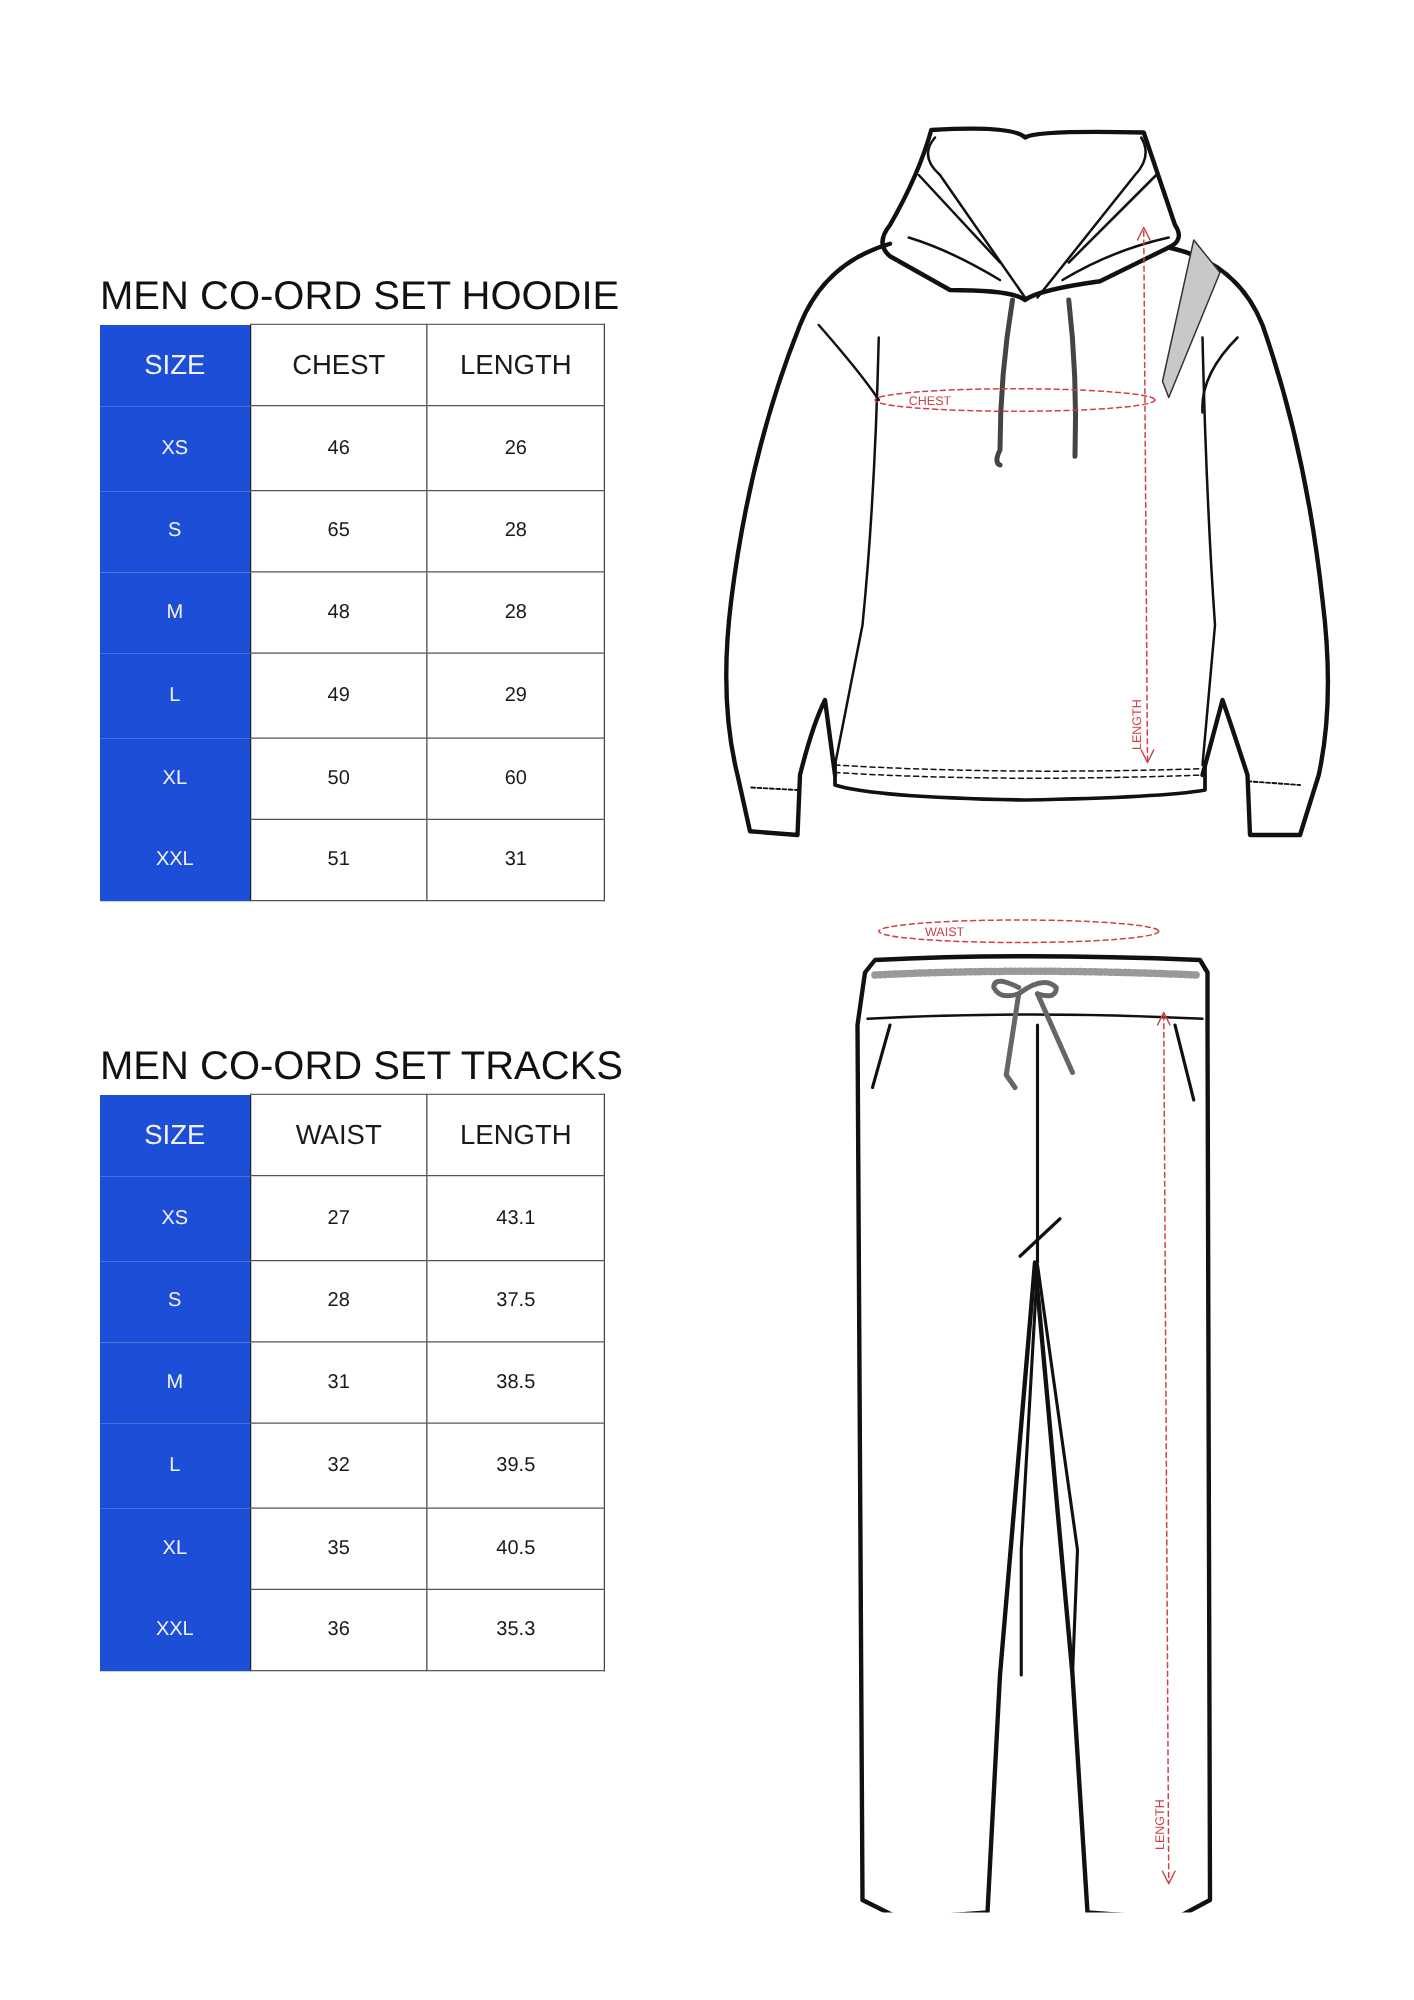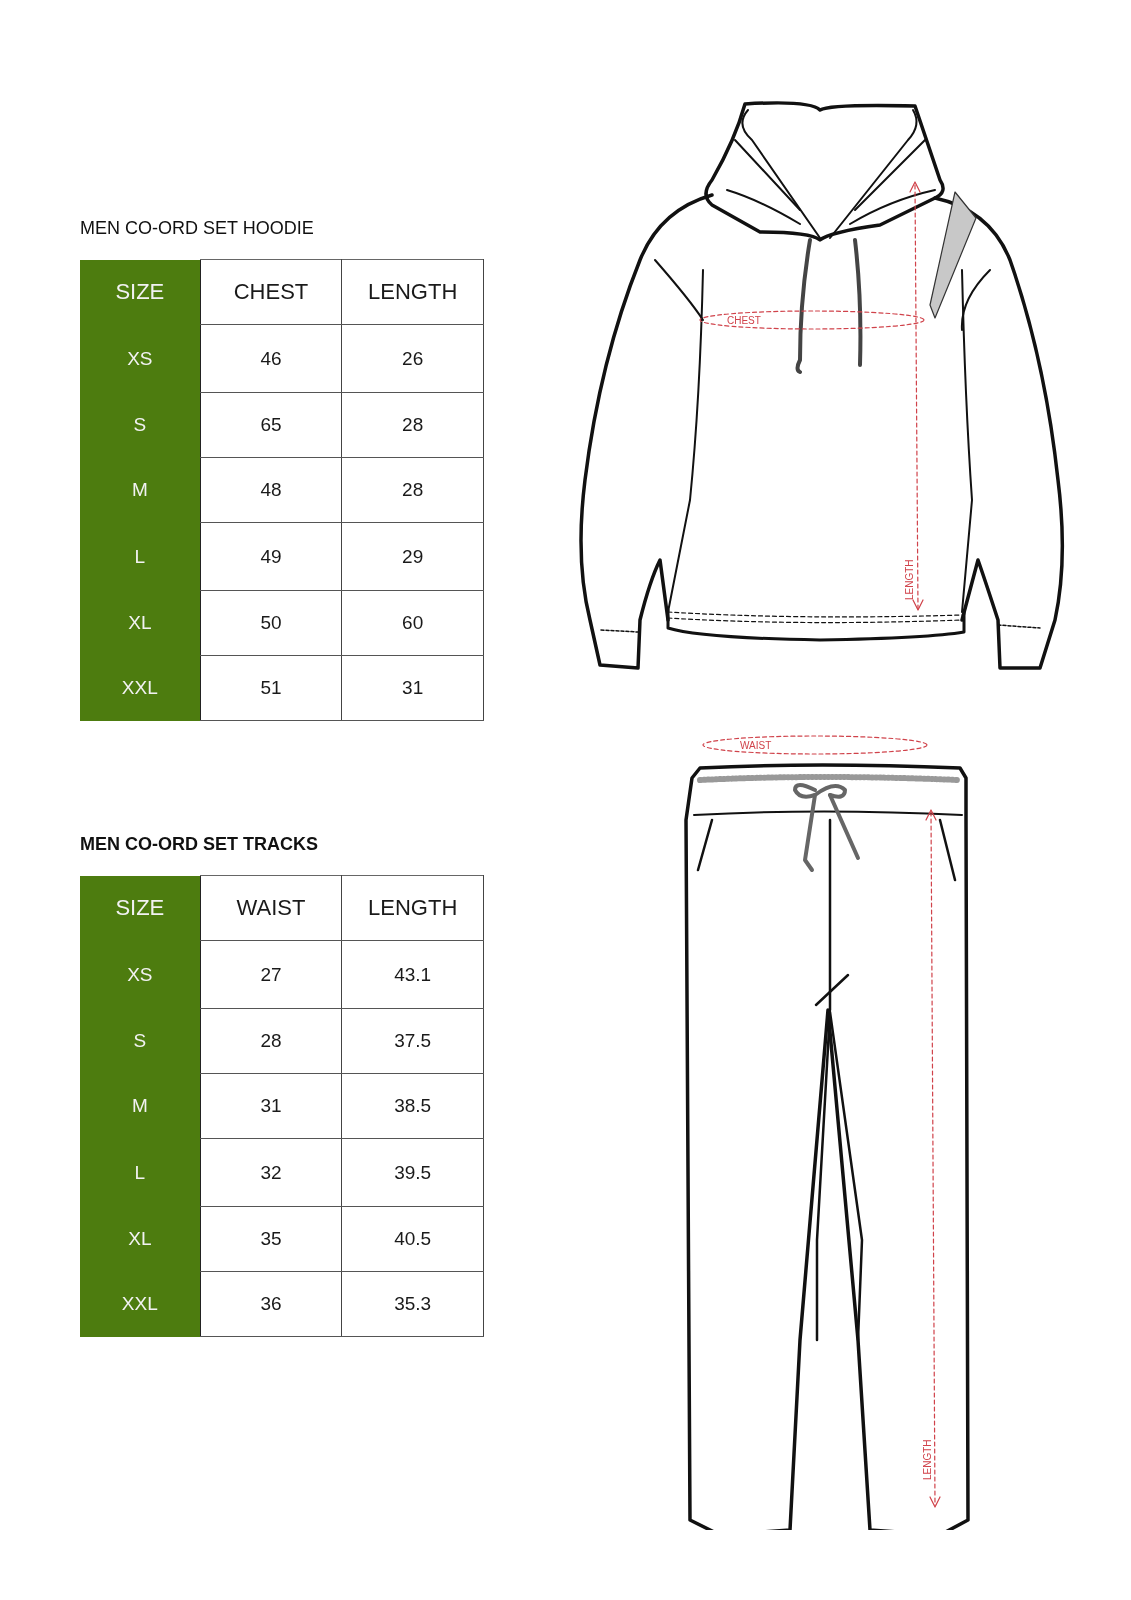--- a/index.html
+++ b/index.html
@@ -1,34 +1,34 @@
 <!DOCTYPE html>
 <html><head>
   <meta charset="utf-8">
   <style>
     html, body { margin: 0; padding: 0; }
     body {
       width: 1131px; height: 1600px; background: #ffffff; position: relative;
       font-family: "Liberation Sans", sans-serif; color: #1a1a1a; overflow: hidden;
     }
     .section-title {
-      position: absolute; left: 80px; font-size: 18px; font-weight: 400;
+      position: absolute; left: 80px; font-size: 32px; font-weight: 400;
       letter-spacing: 0px; color: #111; margin: 0; white-space: nowrap;
     }
     .size-table {
       position: absolute; left: 80px; width: 404px; border-collapse: collapse;
       table-layout: fixed;
     }
     .size-table td, .size-table th {
       height: 64px; padding: 0; text-align: center; vertical-align: middle;
-      font-size: 19px; font-weight: 400;
+      font-size: 16px; font-weight: 400;
     }
     .size-table th { font-size: 22px; }
     .size-table .col-size {
-      width: 114px; background: #4d7c0f; color: #f2f2f2;
+      width: 114px; background: #1d4ed8; color: #f2f2f2;
       border: none;
     }
     .size-table .col-val {
       width: 134px; background: #fff; color: #1a1a1a;
       border-left: 1.5px solid #222; border-right: 1.5px solid #444;
       border-top: 1.5px solid #555; border-bottom: 1.5px solid #555;
     }
     .size-table tr:first-child .col-val { border-top: 1.5px solid #666; }
     .drawing { position: absolute; }
     .red-label { font-family: "Liberation Sans", sans-serif; fill: #d0424a; }
@@ -71,21 +71,21 @@
     <td class="col-val">60</td>
   </tr>
   <tr>
     <td class="col-size">XXL</td>
     <td class="col-val">51</td>
     <td class="col-val">31</td>
   </tr>
 </tbody>
   </table>
 
-<h2 class="section-title" style="top:834px;font-weight:bold;">MEN CO-ORD SET TRACKS</h2>
+<h2 class="section-title" style="top:834px;">MEN CO-ORD SET TRACKS</h2>
 
 <table class="size-table" style="top:875px;">
   <tbody>
       <tr>
     <th class="col-size">SIZE</th>
     <th class="col-val">WAIST</th>
     <th class="col-val">LENGTH</th>
   </tr>
   <tr style="height:68px;">
     <td class="col-size">XS</td>

